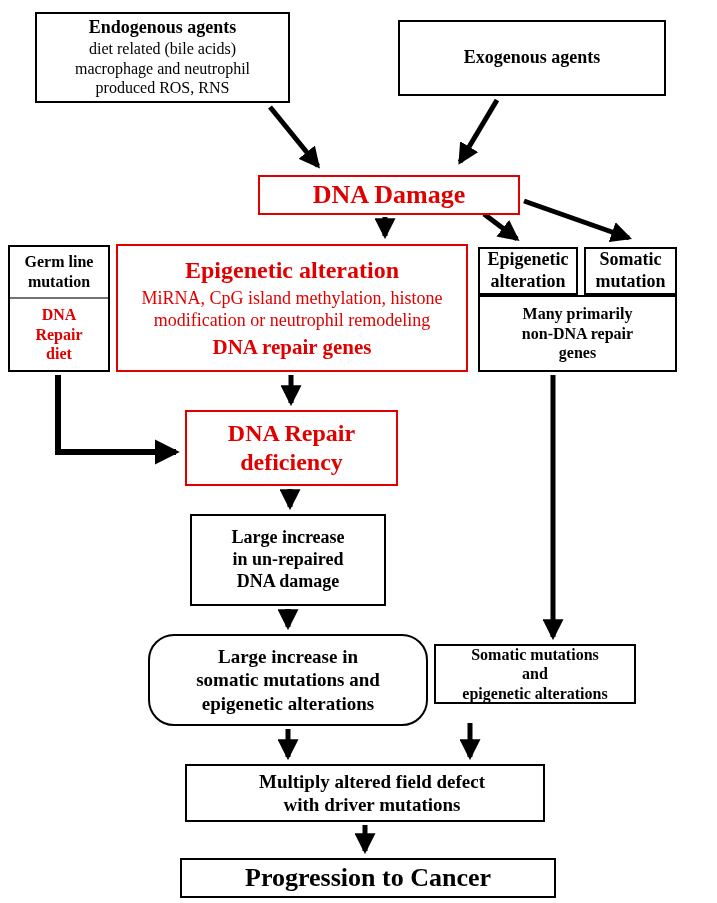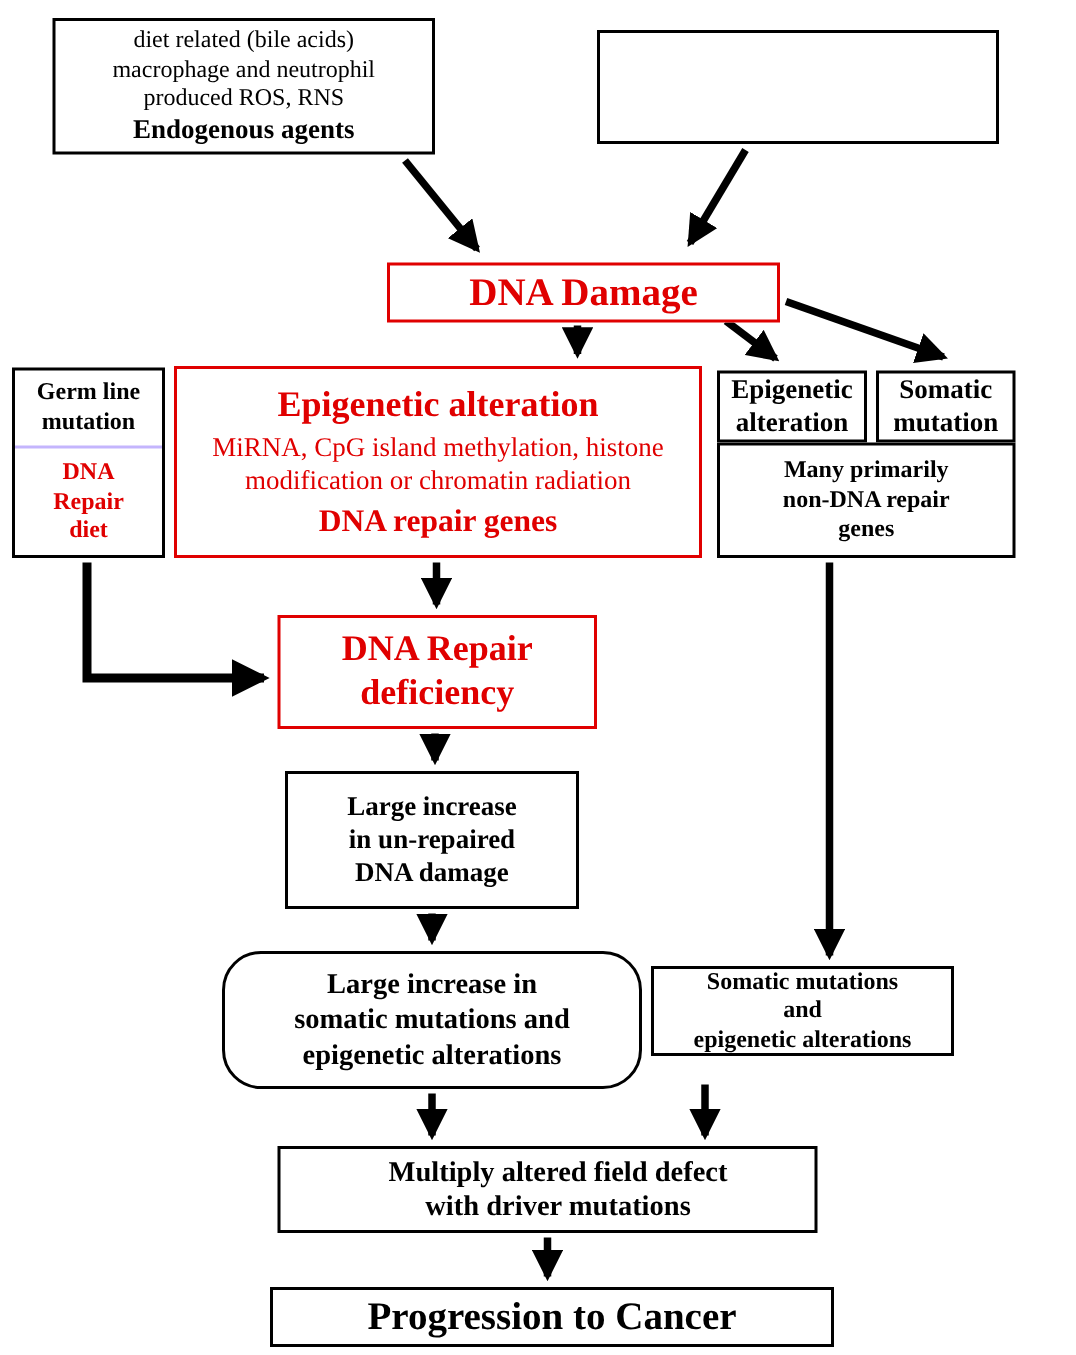--- a/index.html
+++ b/index.html
@@ -41,21 +41,21 @@
     width: 717px; height: 903px;
     z-index: 1;
     pointer-events: none;
   }
   .sect {
     width: 100%;
     display: flex;
     align-items: center;
     justify-content: center;
   }
-  .sect-top { border-bottom: 2px solid #c4b5fd; }
+  .sect-top { border-bottom: 2px solid #737373; }
 </style>
 </head>
 <body>
 
 <div class="canvas">
 
   <svg class="arrows" width="717" height="903" viewBox="0 0 717 903" xmlns="http://www.w3.org/2000/svg">
     <defs>
       <marker id="arrow" viewBox="0 0 10 10" refX="8.5" refY="5" markerWidth="4.2" markerHeight="4.2" orient="auto-start-reverse">
         <path d="M0,0 L10,5 L0,10 z" fill="#000"></path>
@@ -83,27 +83,28 @@
     <line x1="553" y1="375" x2="553" y2="637" stroke="#000" stroke-width="5" marker-end="url(#arrow)"></line>
 
     <line x1="288" y1="729" x2="288" y2="757" stroke="#000" stroke-width="5" marker-end="url(#arrow)"></line>
 
     <line x1="470" y1="723" x2="470" y2="757" stroke="#000" stroke-width="5" marker-end="url(#arrow)"></line>
 
     <line x1="365" y1="825" x2="365" y2="851" stroke="#000" stroke-width="5" marker-end="url(#arrow)"></line>
   </svg>
 
   <div class="box" style="left:35px; top:12px; width:255px; height:91px;">
+    <div class="t b s18">Endogenous agents</div>
     <div class="t s16 pre">diet related (bile acids)
 macrophage and neutrophil
 produced ROS, RNS</div>
-    <div class="t b s18">Endogenous agents</div>
   </div>
 
   <div class="box" style="left:398px; top:20px; width:268px; height:76px;">
+    <div class="t b s18">Exogenous agents</div>
   </div>
 
   <div class="box red-border" style="left:258px; top:175px; width:262px; height:40px;">
     <div class="t b s26 red-text">DNA Damage</div>
   </div>
 
   <div class="box" style="left:8px; top:245px; width:102px; height:127px; justify-content:flex-start;">
     <div class="sect sect-top" style="height:52px;">
       <div class="t b s16 pre">Germ line
 mutation</div>
@@ -111,21 +112,21 @@
     <div class="sect" style="flex:1;">
       <div class="t b s16 pre red-text">DNA
 Repair
 diet</div>
     </div>
   </div>
 
   <div class="box red-border" style="left:116px; top:244px; width:352px; height:128px;">
     <div class="t b s24 red-text">Epigenetic alteration</div>
     <div class="t s15 pre red-text" style="margin:3px 0;">MiRNA, CpG island methylation, histone
-modification or chromatin radiation</div>
+modification or neutrophil remodeling</div>
     <div class="t b s21 red-text">DNA repair genes</div>
   </div>
 
   <div class="box" style="left:478px; top:247px; width:100px; height:48px;">
     <div class="t b s15 pre">Epigenetic
 alteration</div>
   </div>
 
   <div class="box" style="left:584px; top:247px; width:93px; height:48px;">
     <div class="t b s15 pre">Somatic

